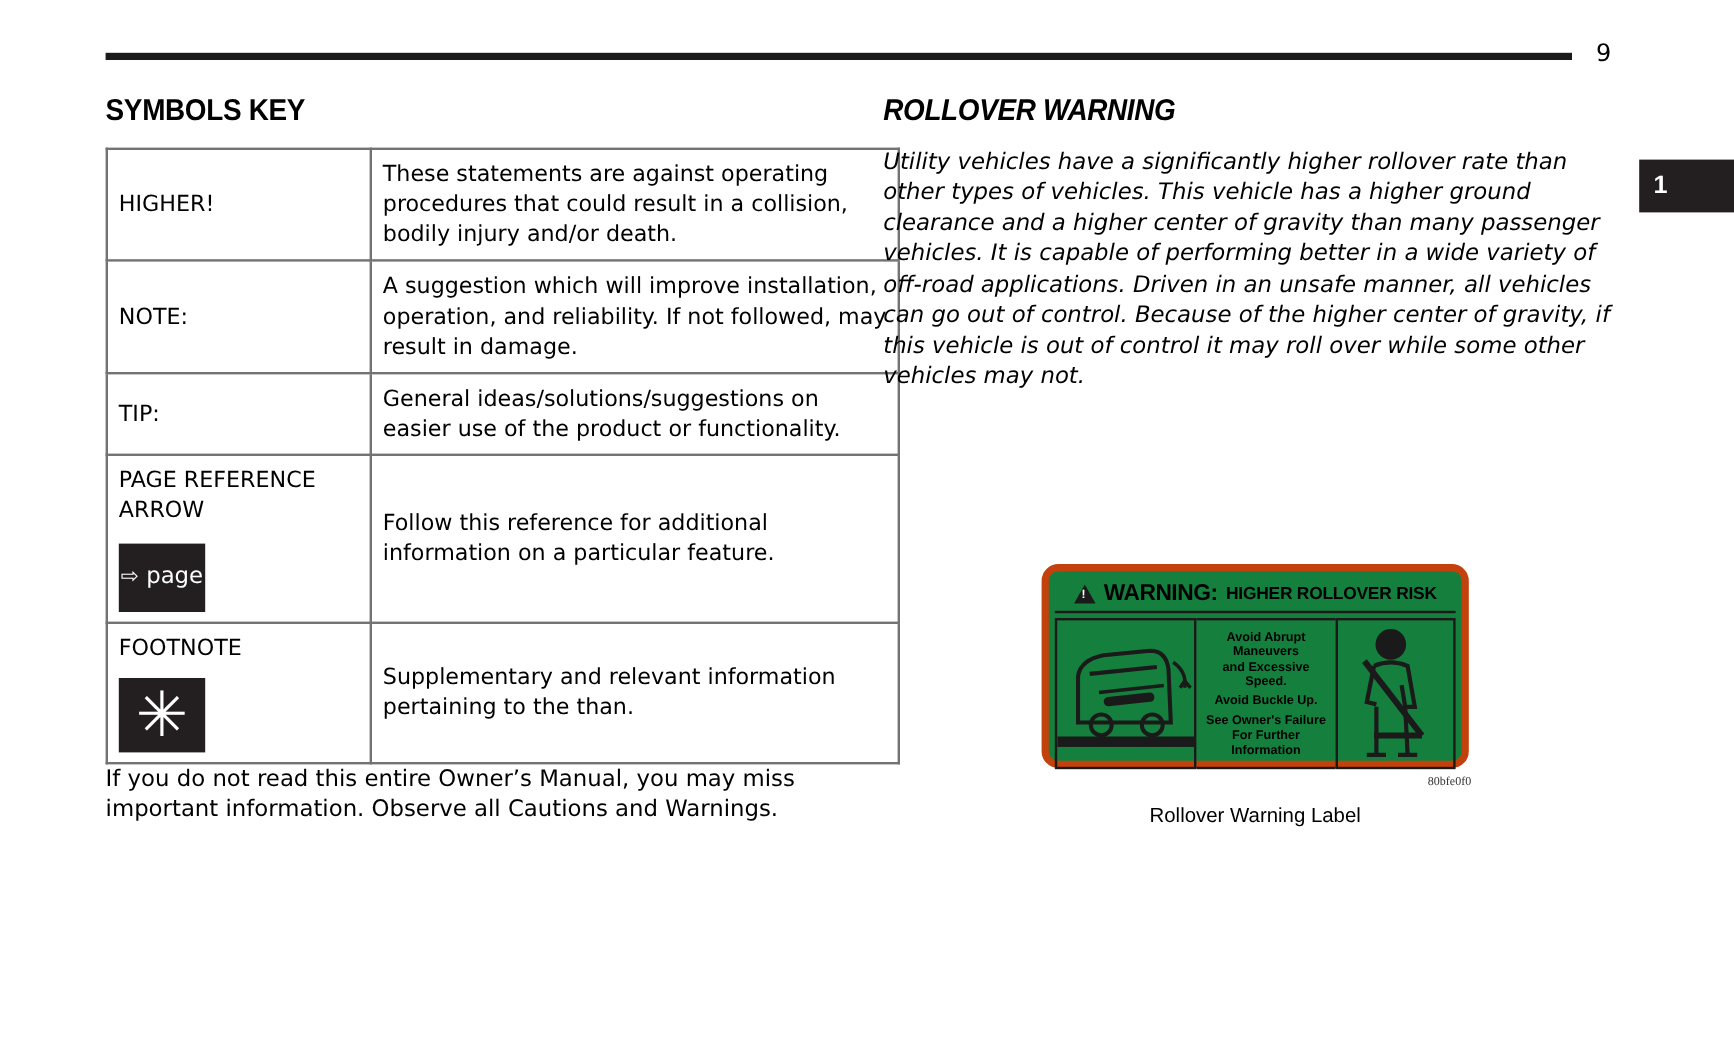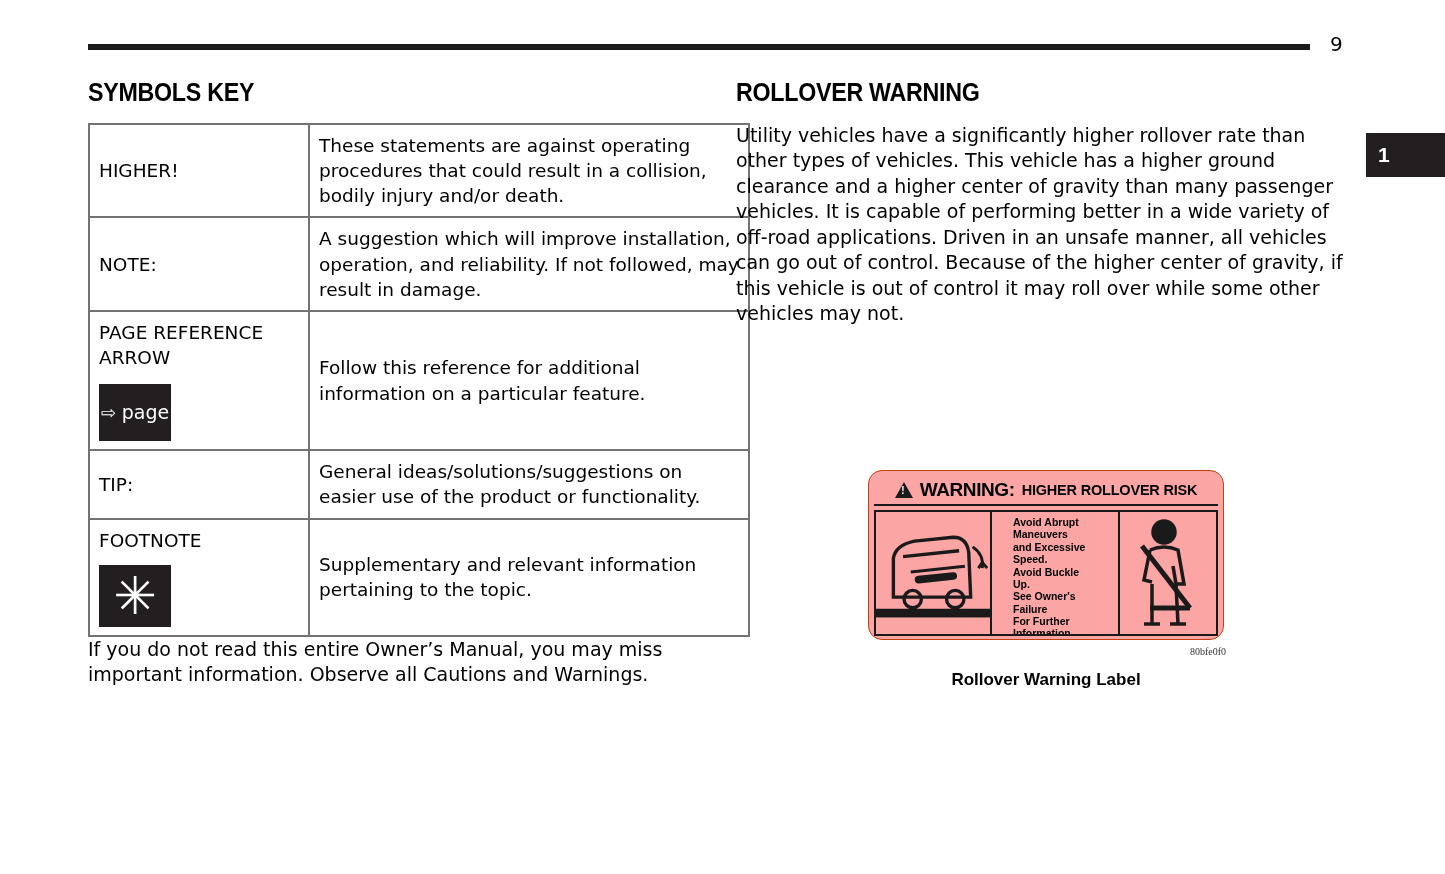--- a/index.html
+++ b/index.html
@@ -58,20 +58,21 @@
     position: absolute;
     left: 88px;
     top: 78px;
     width: 620px;
   }
   .col-right {
     position: absolute;
     left: 736px;
     top: 78px;
     width: 620px;
+    font-style: italic;
   }
 
   h2.section-title {
     margin: 0 0 16px 0;
     font-size: 25px;
     font-weight: bold;
     letter-spacing: -0.3px;
     font-family: "Liberation Sans", sans-serif;
     transform: scaleX(0.93);
     transform-origin: left center;
@@ -146,24 +147,24 @@
   
   .label-wrap {
     position: absolute;
     left: 868px;
     top: 470px;
     width: 358px;
   }
   .label-outer {
     width: 356px;
     height: 170px;
-    border: 1px solid #c2410c;
+    border: 6px solid #c2410c;
     border-radius: 14px;
     box-sizing: border-box;
-    background: #fca5a5;
+    background: #15803d;
     padding: 5px;
   }
   .label-head {
     display: flex;
     align-items: center;
     justify-content: center;
     gap: 7px;
     height: 28px;
     border-bottom: 2px solid #1a1a1a;
     font-family: "Liberation Sans", sans-serif;
@@ -208,22 +209,22 @@
   }
   .lb-left { width: 118px; }
   .lb-mid {
     flex: 1;
     border-left: none;
     border-right: none;
     display: flex;
     flex-direction: column;
     align-items: center;
     justify-content: space-evenly;
-    padding: 4px 21px;
-    text-align: left;
+    padding: 4px 8px;
+    text-align: center;
   }
   .lb-mid div {
     font-size: 10.5px;
     font-weight: bold;
     line-height: 1.18;
     font-family: "Liberation Sans", sans-serif;
   }
   .lb-right { width: 100px; }
   .label-code {
     position: absolute;
@@ -233,21 +234,21 @@
     font-family: Liberation Serif, serif;
     color: #333;
   }
   .label-caption {
     position: absolute;
     left: 0;
     top: 200px;
     width: 356px;
     text-align: center;
     font-size: 17px;
-    font-weight: bold;
+    font-weight: normal;
     font-family: "Liberation Sans", sans-serif;
   }
 </style>
 </head>
 <body>
 
 <div class="page">
 
   <div class="top-rule"></div>
   <div class="page-number">9</div>
@@ -262,43 +263,43 @@
           <td class="term">
             <span class="term-label">HIGHER!</span>
           </td>
           <td class="desc">These statements are against operating procedures that could result in a collision, bodily injury and/or death.</td>
         </tr>
         <tr>
           <td class="term">
             <span class="term-label">NOTE:</span>
           </td>
           <td class="desc">A suggestion which will improve installation, operation, and reliability. If not followed, may result in damage.</td>
+        </tr>
+        <tr>
+          <td class="term">
+            <span class="term-label">TIP:</span>
+          </td>
+          <td class="desc">General ideas/solutions/suggestions on easier use of the product or functionality.</td>
         </tr>
         <tr>
           <td class="term">
             <span class="term-label">PAGE REFERENCE ARROW</span>
             <div class="page-chip">
               <span class="arrow">⇨</span>
               <span>page</span>
             </div>
           </td>
           <td class="desc">Follow this reference for additional information on a particular feature.</td>
         </tr>
         <tr>
           <td class="term">
-            <span class="term-label">TIP:</span>
-          </td>
-          <td class="desc">General ideas/solutions/suggestions on easier use of the product or functionality.</td>
-        </tr>
-        <tr>
-          <td class="term">
             <span class="term-label">FOOTNOTE</span>
             <div class="footnote-chip">✳</div>
           </td>
-          <td class="desc">Supplementary and relevant information pertaining to the topic.</td>
+          <td class="desc">Supplementary and relevant information pertaining to the than.</td>
         </tr>
       </tbody>
     </table>
 
     <p class="body-text below-table">If you do not read this entire Owner’s Manual, you may miss important information. Observe all Cautions and Warnings.</p>
   </div>
 
   <div class="col-right">
     <h2 class="section-title">ROLLOVER WARNING</h2>
     <p class="body-text">Utility vehicles have a significantly higher rollover rate than other types of vehicles. This vehicle has a higher ground clearance and a higher center of gravity than many passenger vehicles. It is capable of performing better in a wide variety of off-road applications. Driven in an unsafe manner, all vehicles can go out of control. Because of the higher center of gravity, if this vehicle is out of control it may roll over while some other vehicles may not.</p>

